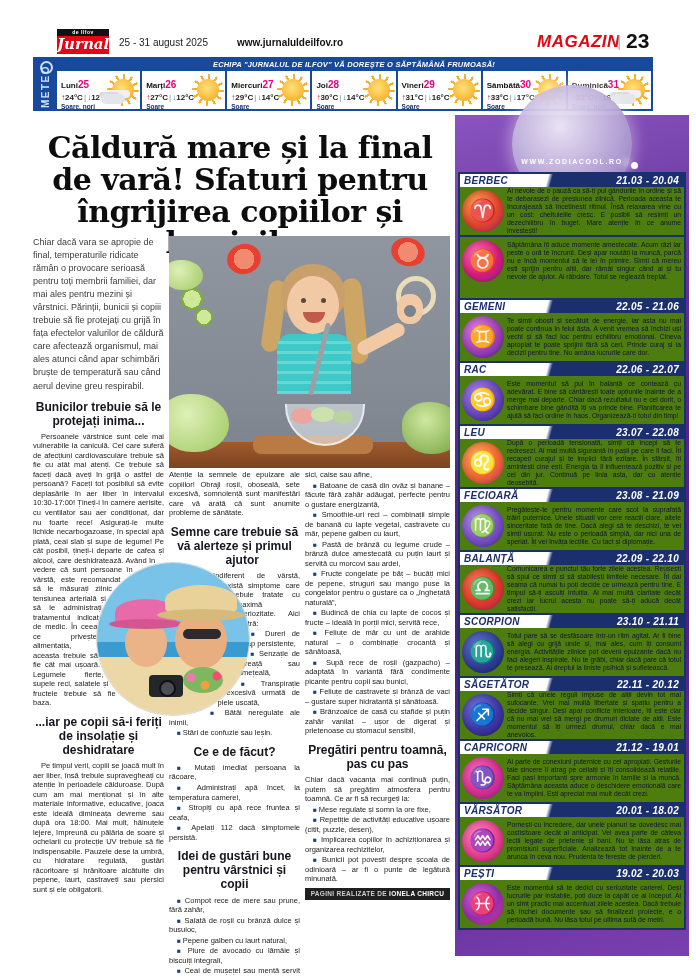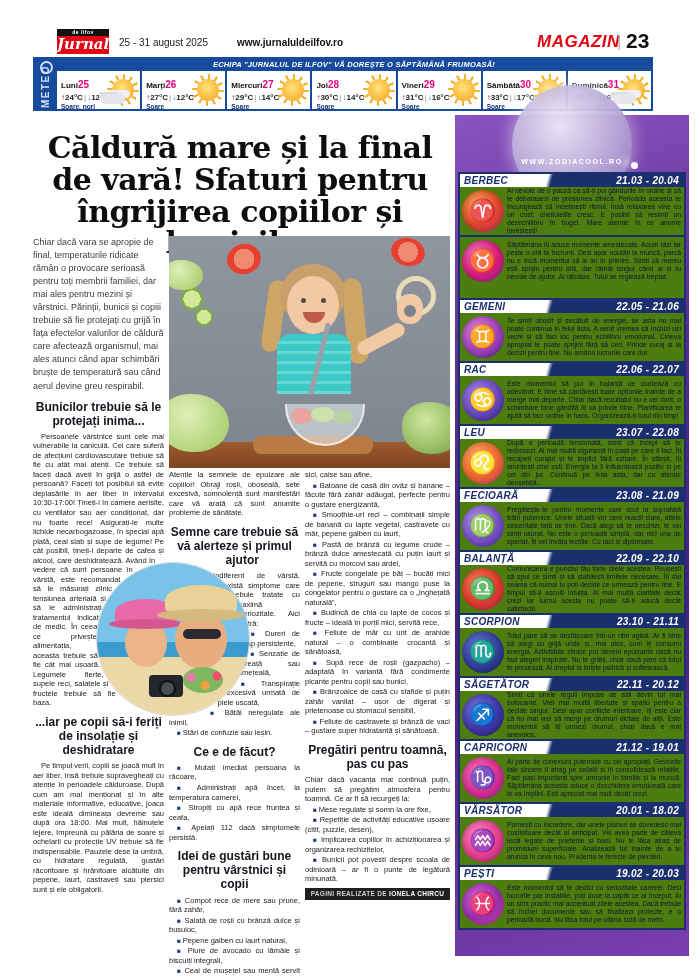--- a/index.html
+++ b/index.html
@@ -358,22 +358,22 @@
       <p class="contp">sici, caise sau afine,</p>
       <ul class="bul">
 
       <li>Batoane de casă din ovăz și banane – făcute fără zahăr adăugat, perfecte pentru o gustare energizantă,</li>
           <li>Smoothie-uri reci – combinații simple de banană cu lapte vegetal, castravete cu măr, pepene galben cu iaurt,</li>
           <li>Pastă de brânză cu legume crude – brânză dulce amestecată cu puțin iaurt și servită cu morcovi sau ardei,</li>
           <li>Fructe congelate pe băț – bucăți mici de pepene, struguri sau mango puse la congelator pentru o gustare ca o „înghețată naturală”,</li>
           <li>Budincă de chia cu lapte de cocos și fructe – ideală în porții mici, servită rece,</li>
           <li>Feliuțe de măr cu unt de arahide natural – o combinație crocantă și sănătoasă,</li>
           <li>Supă rece de roșii (gazpacho) – adaptată în variantă fără condimente picante pentru copii sau bunici,</li>
+          <li>Feliuțe de castravete și brânză de vaci – gustare super hidratantă și sănătoasă.</li>
           <li>Brânzoaice de casă cu stafide și puțin zahăr vanilat – ușor de digerat și prietenoase cu stomacul sensibil,</li>
-          <li>Feliuțe de castravete și brânză de vaci – gustare super hidratantă și sănătoasă.</li>
         </ul>
       <h2 class="subhead">Pregătiri pentru toamnă, pas cu pas</h2>
       <p class="contp">Chiar dacă vacanța mai continuă puțin, putem să pregătim atmosfera pentru toamnă. Ce ar fi să recurgeți la:</p>
       <ul class="bul">
 
       <li>Mese regulate și somn la ore fixe,</li>
           <li>Repetiție de activități educative ușoare (citit, puzzle, desen),</li>
           <li>Implicarea copiilor în achiziționarea și organizarea rechizitelor,</li>
           <li>Bunicii pot povesti despre școala de odinioară – ar fi o punte de legătură minunată.</li>
         </ul>

